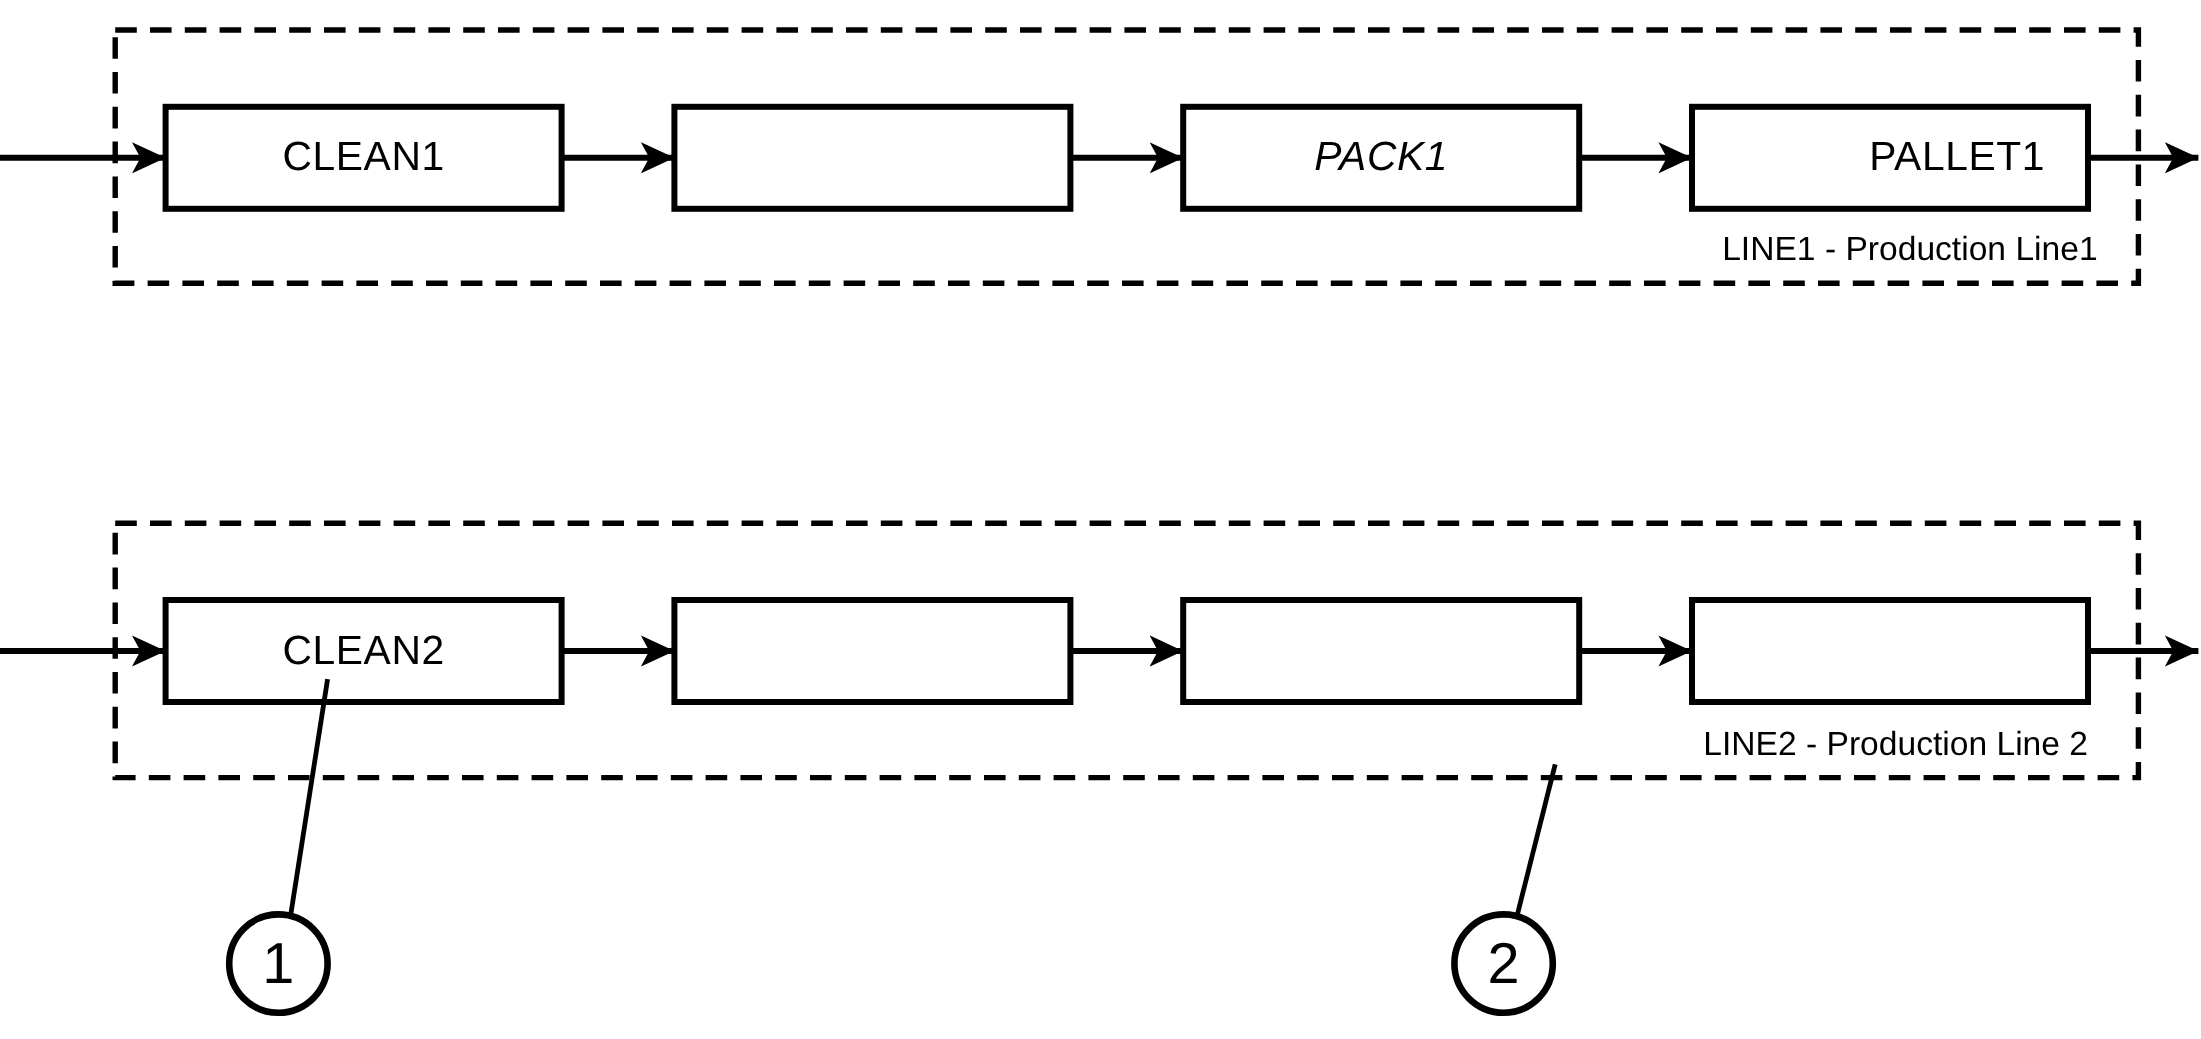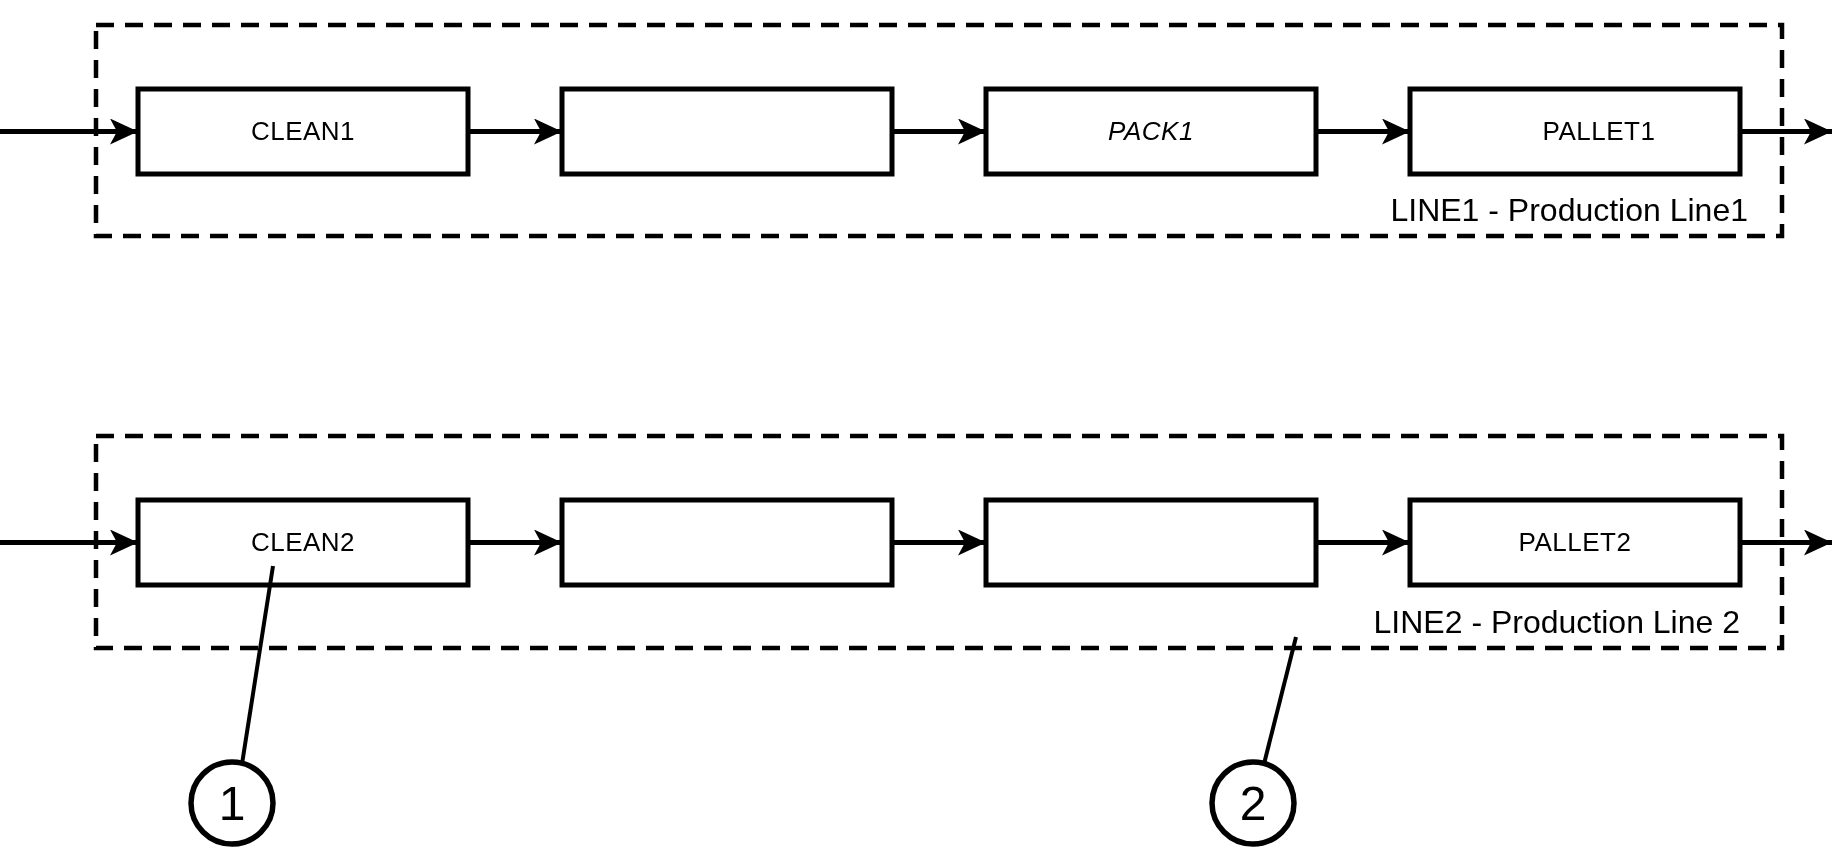--- a/index.html
+++ b/index.html
@@ -18,29 +18,29 @@
   .canvas svg {
     position: absolute;
     left: 0;
     top: 0;
   }
   .station-label {
     position: absolute;
     display: flex;
     align-items: center;
     justify-content: center;
-    font-size: 26px;
+    font-size: 34px;
     letter-spacing: 0.5px;
     color: #000000;
     width: 330px;
     height: 85px;
   }
   .line-label {
     position: absolute;
-    font-size: 32px;
+    font-size: 28px;
     color: #000000;
     white-space: nowrap;
     text-align: left;
   }
   .callout-number {
     position: absolute;
     width: 82px;
     height: 82px;
     display: flex;
     align-items: center;
@@ -88,24 +88,23 @@
 
     <line x1="273" y1="566" x2="242" y2="764" stroke="#000000" stroke-width="4"></line>
     <line x1="1296" y1="637" x2="1264" y2="764" stroke="#000000" stroke-width="4"></line>
 
     <circle cx="232" cy="803" r="41" fill="#ffffff" stroke="#000000" stroke-width="5.5"></circle>
     <circle cx="1253" cy="803" r="41" fill="#ffffff" stroke="#000000" stroke-width="5.5"></circle>
   </svg>
 
   <div class="station-label" style="left:138px; top:89px;">CLEAN1</div>
   <div class="station-label" style="left:986px; top:89px;font-style:italic;">PACK1</div>
-  <div class="station-label" style="left:1434px; top:89px;">PALLET1</div>
+  <div class="station-label" style="left:1466px; top:89px;">PALLET1</div>
 
   <div class="station-label" style="left:138px; top:500px;">CLEAN2</div>
-  <div class="station-label" style="left:1410px; top:500px;">PALLET2</div>
 
   <div class="line-label" style="right:86px; top:192px;">LINE1 - Production Line1</div>
   <div class="line-label" style="right:94px; top:604px;">LINE2 - Production Line 2</div>
 
   <div class="callout-number" style="left:191px; top:762px;">1</div>
   <div class="callout-number" style="left:1212px; top:762px;">2</div>
 
 </div>
 
 </body></html>

